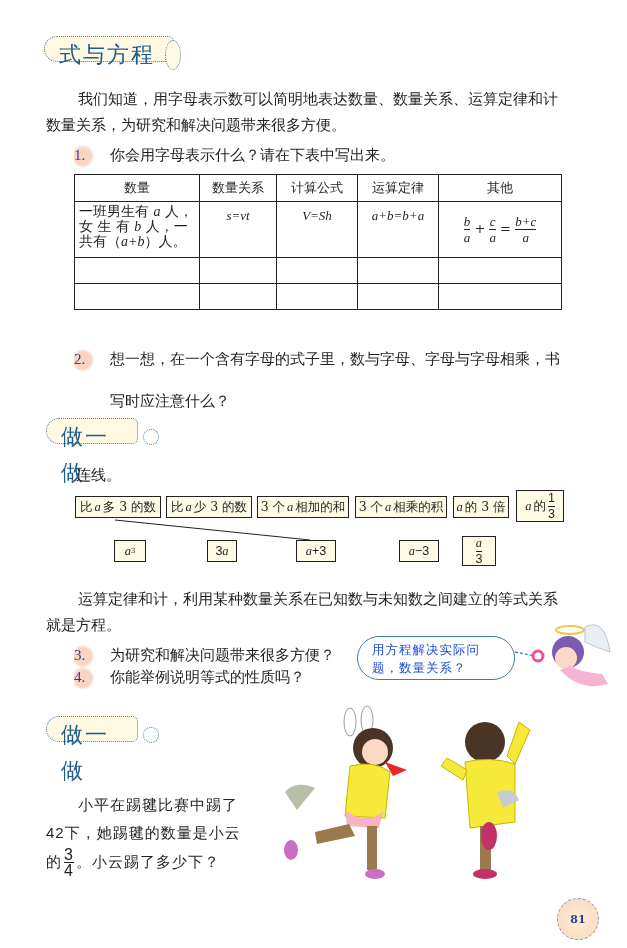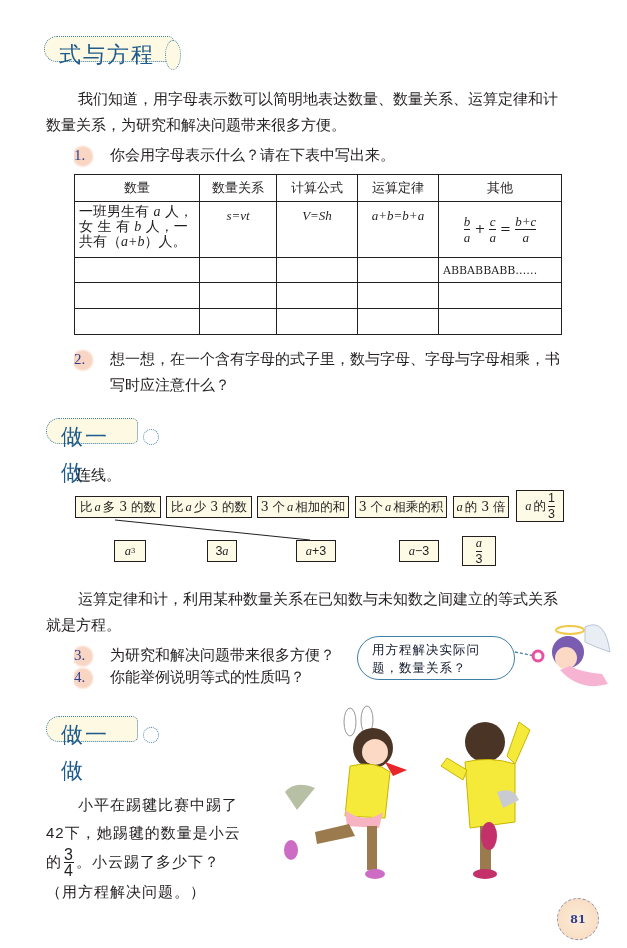--- a/index.html
+++ b/index.html
@@ -19,21 +19,21 @@
   table.grid { position:absolute; left:74px; top:174px; border-collapse:collapse; font-size:13px; }
   table.grid td, table.grid th { border:1.3px solid #231f20; padding:0; text-align:center; font-weight:normal; }
   table.grid th { height:26px; }
   .it { font-style:italic; font-family:"Liberation Serif",serif; }
   .frac { display:inline-flex; flex-direction:column; align-items:center; vertical-align:middle; line-height:15px; }
   .frac .bar { border-top:1px solid #231f20; width:100%; }
   .box { position:absolute; border:1.3px solid #231f20; background:#fdfbe6; box-sizing:border-box;
          font-size:12.5px; display:flex; align-items:center; justify-content:center; white-space:nowrap; }
   .sans { font-family:"Liberation Sans",sans-serif; }
   .bubble { position:absolute; left:357px; top:636px; width:158px; height:44px; border:1.5px solid #3f7fa6;
-            border-radius:22px; font-size:12.5px; line-height:18px; color:#0f172a; padding:4px 0 0 14px;
+            border-radius:22px; font-size:12.5px; line-height:18px; color:#1d4ed8; padding:4px 0 0 14px;
             box-sizing:border-box; letter-spacing:1px; }
   .page-badge { position:absolute; left:557px; top:898px; width:40px; height:40px; border-radius:50%;
                 background:radial-gradient(circle, #fdebd7, #f7d9bd); border:1.5px dashed #8f8fb0;
                 color:#2e3f8f; font-weight:bold; font-size:11px; display:flex; align-items:center; justify-content:center; }
 </style>
 </head>
 <body>
 
 <div class="tag" style="left:44px;top:36px;width:130px;">
   <span>式与方程</span>
@@ -86,48 +86,41 @@
             <span>a</span>
           </span>
       <span>=</span>
       <span class="frac it">
             <span>b+c</span>
             <span class="bar"></span>
             <span>a</span>
           </span>
     </td>
   </tr>
-  <tr style="height:25px">
-    <td></td>
-        <td></td>
-    <td></td>
-        <td></td>
-    <td style="font-size:11px;text-align:left;padding-left:4px;">ABBABBABB……</td>
-  </tr>
   <tr style="height:26px">
     <td></td>
         <td></td>
     <td></td>
         <td></td>
     <td></td>
   </tr>
   <tr style="height:26px">
     <td></td>
         <td></td>
     <td></td>
         <td></td>
     <td></td>
   </tr>
 </tbody>
   </table>
 
 <div class="para" style="left:74px;top:346px;width:540px;">
   <span class="num">2.</span><span>想一想，在一个含有字母的式子里，数与字母、字母与字母相乘，书</span>
 </div>
-<div class="para" style="left:110px;top:372px;">
+<div class="para" style="left:110px;top:388px;">
   <span>写时应注意什么？</span>
 </div>
 
 <div class="tag" style="left:46px;top:418px;width:92px;">
   <span>做一做</span>
   <span class="bulb"></span>
 </div>
 
 <div class="para" style="left:76px;top:462px;">
   <span>连线。</span>
@@ -229,21 +222,20 @@
 </div>
 
 <div class="para" style="left:46px;top:762px;width:230px;line-height:28px;letter-spacing:1px;margin-top:29px;">
   <div style="padding-left:32px">小平在踢毽比赛中踢了</div>
   <div><span class="sans">42</span><span>下，她踢毽的数量是小云</span></div>
   <div><span>的</span><span class="frac sans" style="font-size:16px;margin:0 2px;">
         <span>3</span>
         <span class="bar"></span>
         <span>4</span>
       </span><span>。小云踢了多少下？</span></div>
-  <div>（用方程解决问题。）</div>
 </div>
 
 <svg class="abs" style="left:275px;top:700px;" width="290" height="180">
 
   <ellipse cx="75" cy="22" rx="6" ry="14" fill="#fff" stroke="#999"></ellipse>
   <ellipse cx="92" cy="20" rx="6" ry="14" fill="#fff" stroke="#999"></ellipse>
   <circle cx="98" cy="48" r="20" fill="#4a3426"></circle>
   <circle cx="100" cy="52" r="13" fill="#fbd9c5"></circle>
   <path d="M110 62 L132 70 L118 76 Z" fill="#e8262a"></path>
   <path d="M75 66 Q100 60 115 72 L110 118 L70 116 Z" fill="#f5ea3a" stroke="#c9b400"></path>

